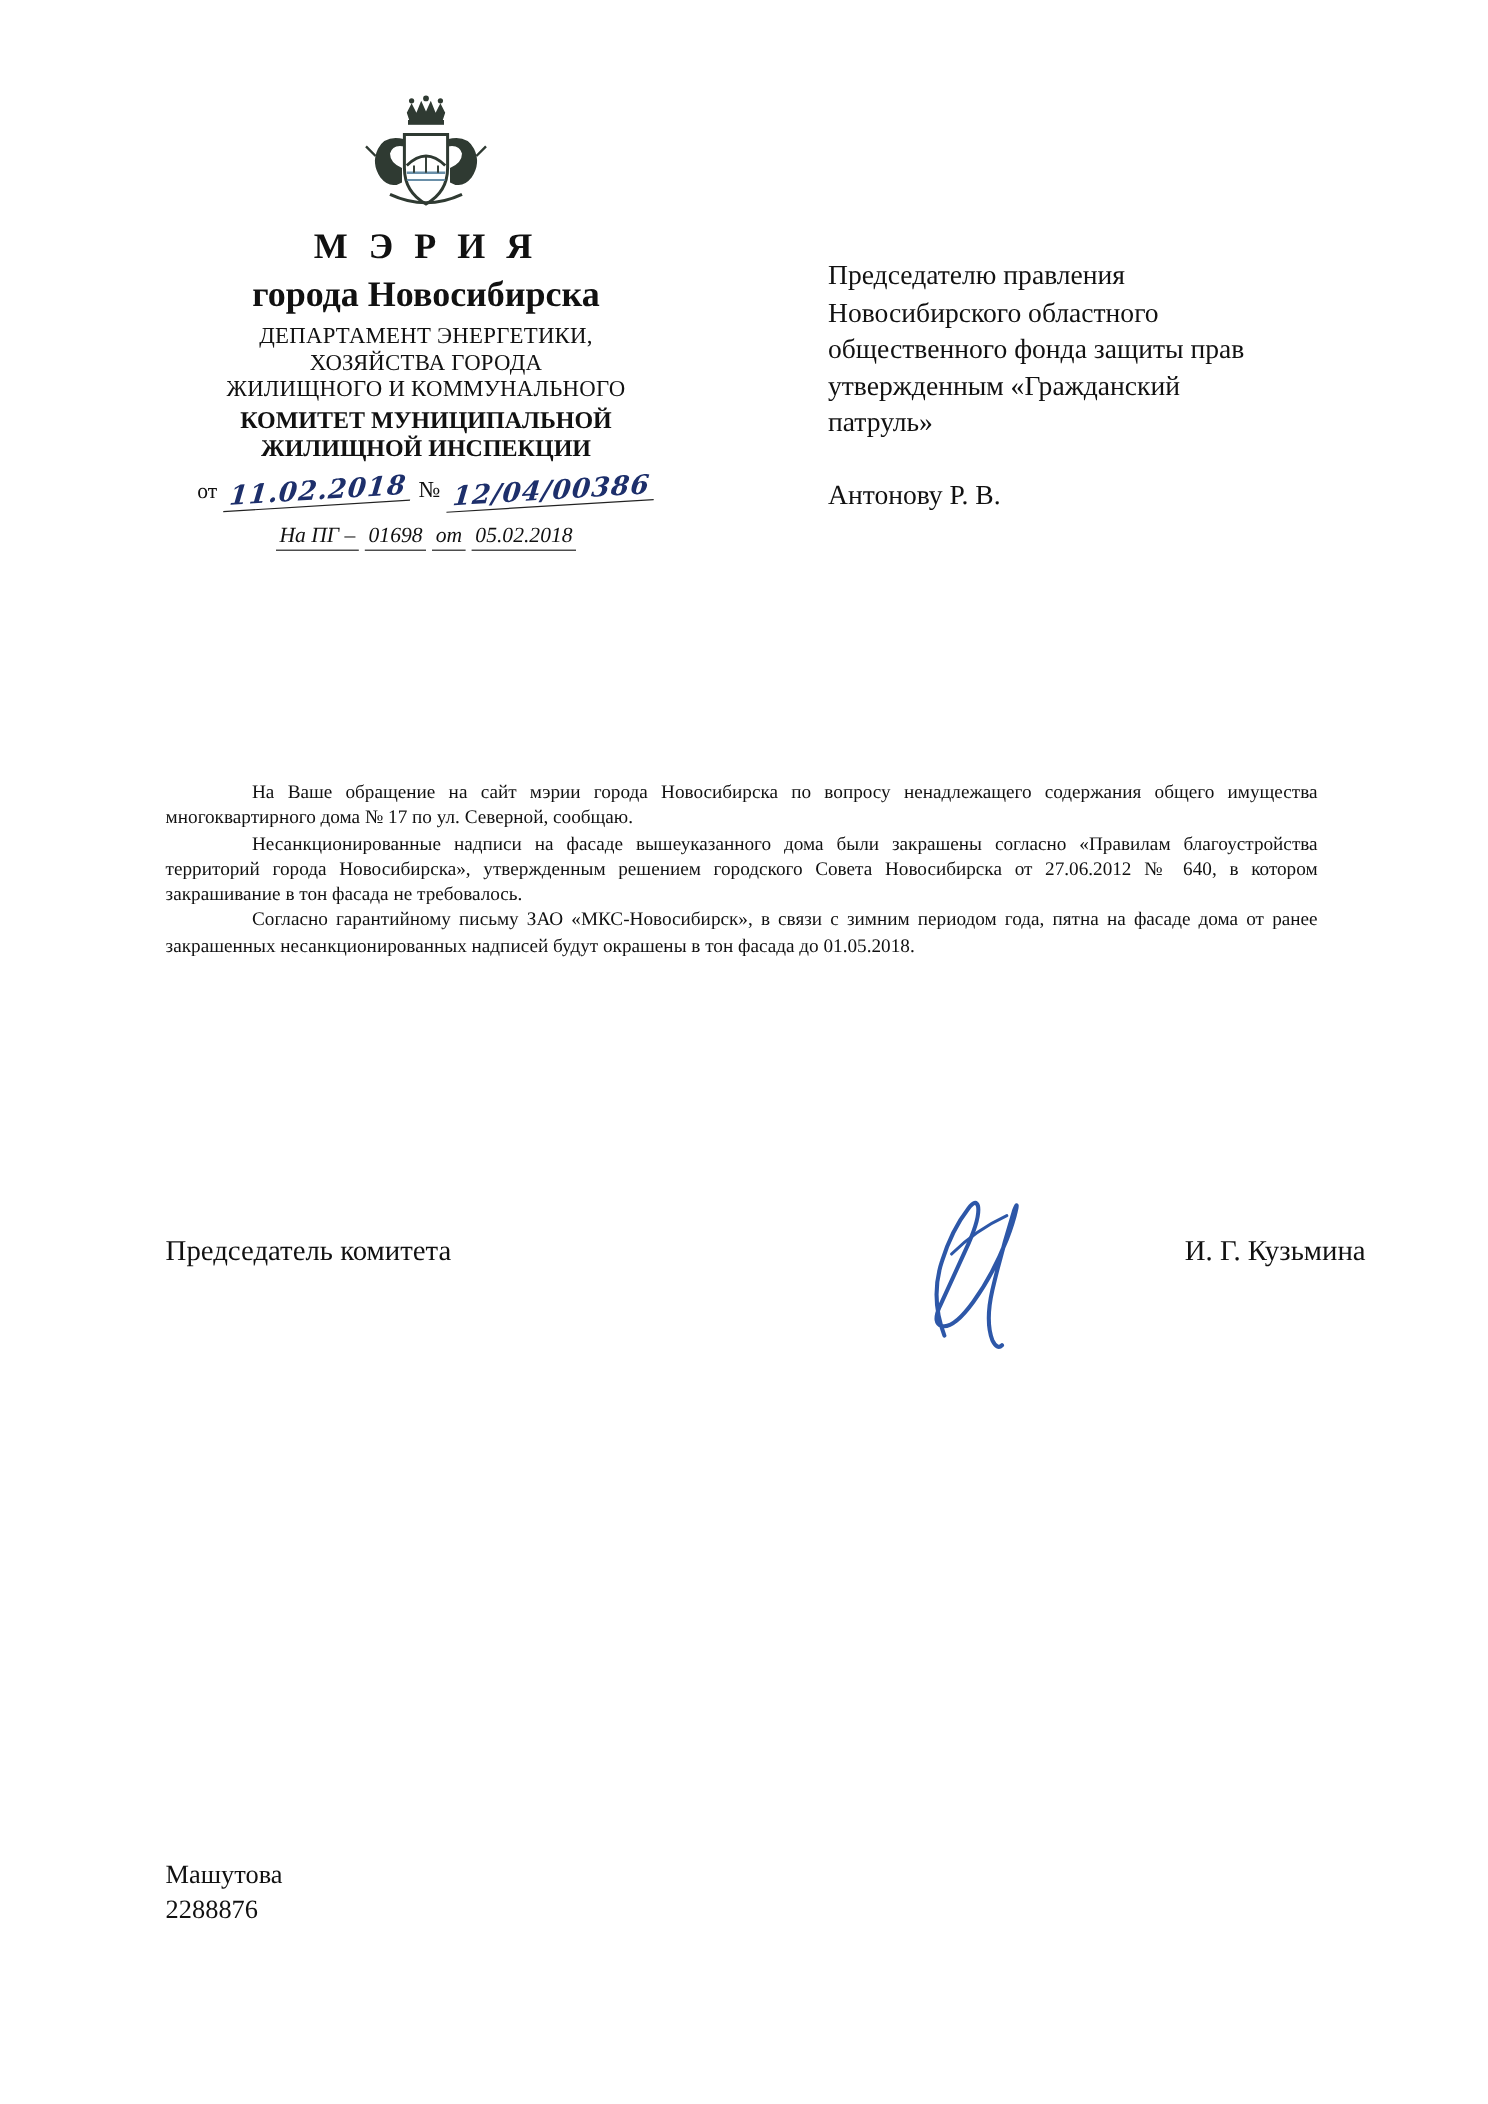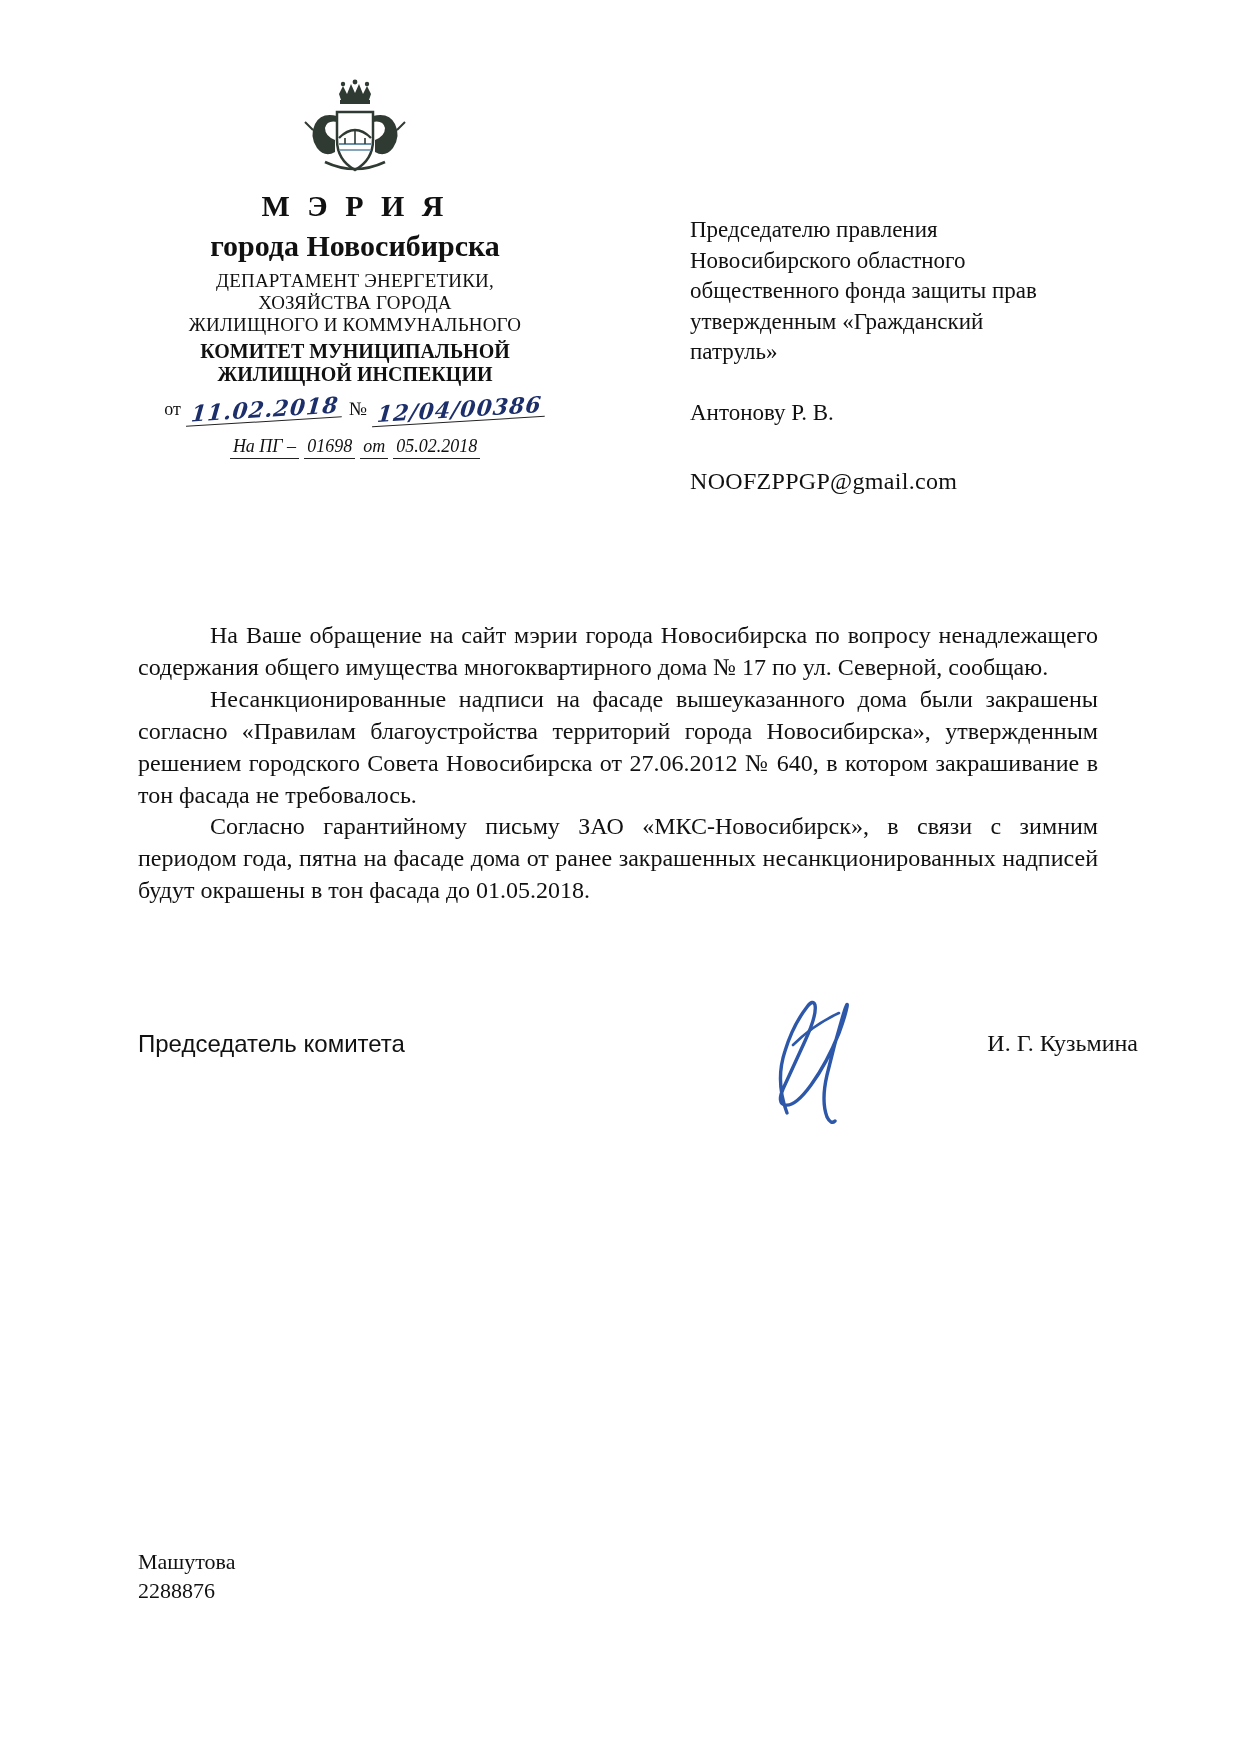--- a/index.html
+++ b/index.html
@@ -118,42 +118,42 @@
   .addressee .email {
     margin-top: 38px;
     font-size: 24px;
     letter-spacing: 0.3px;
   }
 
   
   .body-text {
     position: absolute;
     left: 138px;
-    top: 620px;
+    top: 650px;
     width: 960px;
-    font-size: 24px;
+    font-size: 16px;
     line-height: 1.33;
     text-align: justify;
   }
   .body-text p {
     margin: 0 0 0 0;
     text-indent: 72px;
   }
 
   
   .sign-row {
     position: absolute;
     left: 138px;
     top: 1030px;
     width: 1000px;
     display: flex;
     justify-content: space-between;
     font-size: 24px;
   }
-  .sign-title { font-family: Liberation Sans, sans-serif; }
+  .sign-title { font-family: Liberation Serif, serif; }
   .sign-name  { font-family: "Liberation Serif", serif; }
 
   .signature-mark {
     position: absolute;
     left: 735px;
     top: 985px;
     width: 190px;
     height: 140px;
     pointer-events: none;
   }
@@ -226,21 +226,20 @@
     </div>
   </div>
 
   <div class="addressee">
     <div>Председателю правления</div>
     <div>Новосибирского  областного</div>
     <div>общественного фонда защиты прав</div>
     <div>утвержденным «Гражданский</div>
     <div>патруль»</div>
     <div class="name">Антонову Р. В.</div>
-    <div class="email">NOOFZPPGP@gmail.com</div>
   </div>
 
   <div class="body-text">
     <p>На Ваше обращение на сайт мэрии города Новосибирска по вопросу ненадлежащего содержания общего имущества многоквартирного дома № 17 по ул. Северной, сообщаю.</p>
     <p>Несанкционированные надписи  на фасаде вышеуказанного дома были закрашены согласно «Правилам благоустройства территорий города Новосибирска», утвержденным решением городского Совета Новосибирска от 27.06.2012 № 640, в котором закрашивание в тон фасада не требовалось.</p>
     <p>Согласно гарантийному письму ЗАО «МКС-Новосибирск», в связи с зимним периодом года, пятна на фасаде дома от ранее закрашенных несанкционированных надписей будут окрашены в тон фасада до 01.05.2018.</p>
   </div>
 
   <svg class="signature-mark" viewBox="0 0 190 140" aria-label="signature">
     <path d="M52 128 Q40 96 50 66 Q58 40 72 22 Q78 14 80 20 Q82 30 70 56 Q58 82 48 104 Q42 118 50 120 Q60 122 76 100 Q92 78 104 48 Q110 32 112 22 Q113 16 110 24 Q100 56 92 90 Q86 116 92 132 Q96 140 100 136" fill="none" stroke="#2d57a8" stroke-width="3.4" stroke-linecap="round" stroke-linejoin="round"></path>

